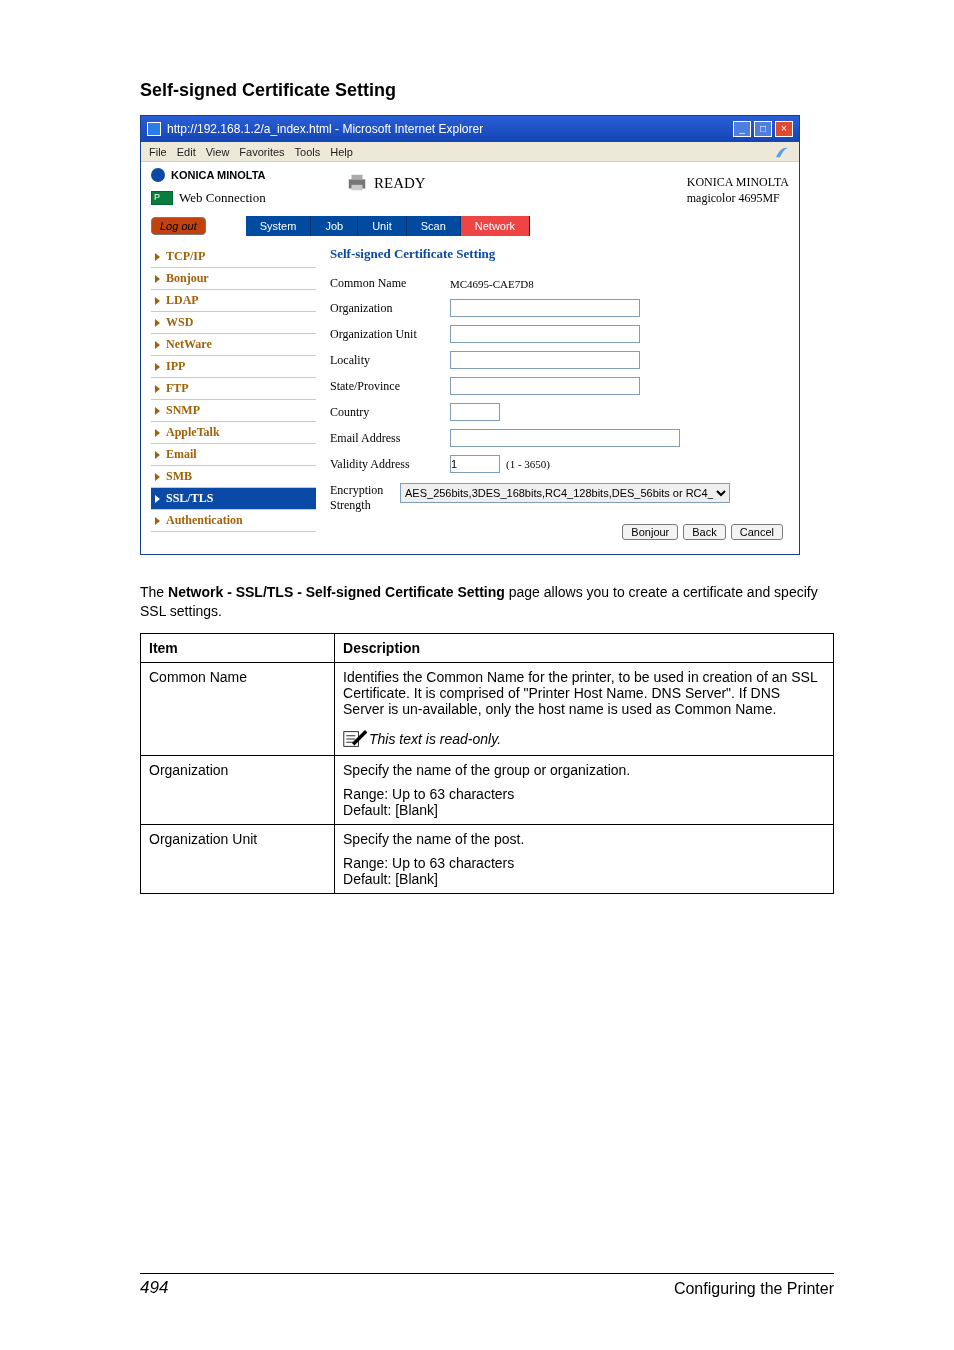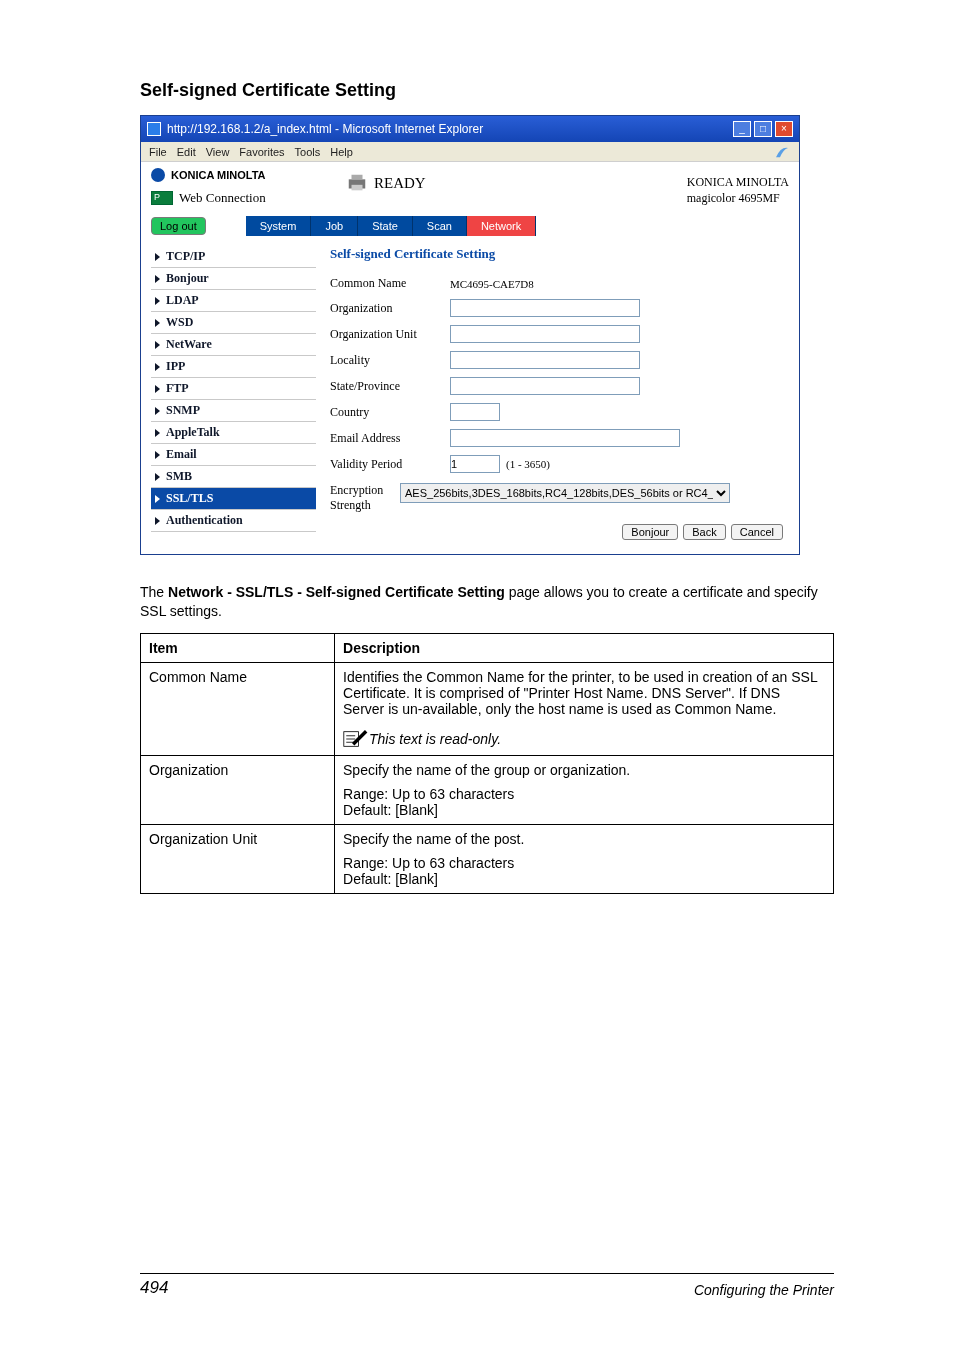--- a/index.html
+++ b/index.html
@@ -29,28 +29,28 @@
   .wc-logo-line { display:flex; align-items:center; gap:6px; }
   .ps-badge { width:22px; height:14px; background:#0a7d3c; border:1px solid #063; display:inline-block; position:relative; }
   .ps-badge::before { content:"P"; position:absolute; color:#fff; font-size:9px; left:2px; top:0; }
   .wc-text { font-family: Georgia, serif; font-size:13px; }
 
   .wc-status { display:flex; align-items:center; gap:6px; font-size:15px; font-family:Georgia,serif; margin-top:4px; }
   .wc-status svg { width:22px; height:22px; }
   .wc-machine { margin-left:auto; font-size:12px; font-family:Georgia,serif; text-align:left; line-height:1.35; padding-top:6px; }
 
   .wc-row2 { display:flex; align-items:center; padding:6px 10px 10px; }
-  .logout-btn { font-size:11px; border:1px solid #7a7a7a; border-radius:4px; background:#22c55e; padding:2px 8px; cursor:pointer; }
+  .logout-btn { font-size:11px; border:1px solid #7a7a7a; border-radius:4px; background:#c2410c; padding:2px 8px; cursor:pointer;font-style:italic; }
   .tab-strip { display:flex; margin-left:40px; }
   .tab { font-size:11px; color:#fff; padding:4px 14px; background:#004a9f; border-right:1px solid #00336d; cursor:pointer; }
   .tab.network { background:#ef4444; }
 
   .wc-main { display:flex; padding:0 10px 14px; }
   .sidebar { width:165px; }
-  .sbi { display:flex; align-items:center; gap:6px; font-size:12px; font-weight:bold; color:#0f172a; padding:3px 4px; border-bottom:1px solid #c9c9c9; cursor:pointer; font-family:Georgia,serif; }
+  .sbi { display:flex; align-items:center; gap:6px; font-size:12px; font-weight:bold; color:#a16207; padding:3px 4px; border-bottom:1px solid #c9c9c9; cursor:pointer; font-family:Georgia,serif; }
   .sbi.active { background:#0a4aa6; color:#fff; }
   .tri { width:0; height:0; border-top:4px solid transparent; border-bottom:4px solid transparent; border-left:5px solid currentColor; }
 
   .content { flex:1; padding:0 6px 0 14px; font-size:12px; font-family:Georgia,serif; }
   .content-title { color:#0a4aa6; font-weight:bold; font-size:13px; margin-bottom:14px; }
   .form-row { display:flex; align-items:center; margin-bottom:8px; }
   .form-row label { width:120px; }
   .form-row input[type="text"] { border:1px solid #7f9db9; height:18px; font-size:11px; }
   .form-row .val-text { font-size:11px; }
   .short { width:50px; }
@@ -69,21 +69,21 @@
   .body-text b { font-weight:bold; }
 
   table.doc-table { width:100%; border-collapse:collapse; font-size:14px; margin-bottom:40px; }
   table.doc-table th, table.doc-table td { border:1px solid #000; padding:6px 8px; text-align:left; vertical-align:top; }
   table.doc-table th { font-weight:bold; }
   .note-line { display:flex; align-items:center; gap:0; margin-top:12px; font-style:italic; }
   .note-line svg { width:26px; height:20px; flex:none; }
 
   .footer { position:absolute; bottom:52px; left:140px; right:120px; display:flex; align-items:flex-end; border-top:1px solid #000; padding-top:4px; }
   .page-num { font-style:italic; font-size:17px; }
-  .footer-title { margin-left:auto; font-style:italic; font-size:14px; }
+  .footer-title { margin-left:auto; font-size:16px; }
 </style>
 </head>
 <body>
 
 <div class="page">
   <div class="section-title">Self-signed Certificate Setting</div>
 
   <div class="ie-window">
     <div class="ie-titlebar">
       <span class="tb-favicon"></span>
@@ -130,21 +130,21 @@
           <div>KONICA MINOLTA</div>
           <div>magicolor 4695MF</div>
         </div>
       </div>
 
       <div class="wc-row2">
         <button class="logout-btn">Log out</button>
         <div class="tab-strip">
           <div class="tab">System</div>
           <div class="tab">Job</div>
-          <div class="tab">State</div>
+          <div class="tab">Unit</div>
           <div class="tab">Scan</div>
           <div class="tab network">Network</div>
         </div>
       </div>
 
       <div class="wc-main">
         <div class="sidebar">
           <div class="sbi">
               <span class="tri"></span>
               <span>TCP/IP</span>
@@ -224,21 +224,21 @@
           </div>
           <div class="form-row">
             <label>Country</label>
             <input type="text" class="short" style="">
           </div>
           <div class="form-row">
             <label>Email Address</label>
             <input type="text" class="wide" style="">
           </div>
           <div class="form-row">
-            <label>Validity Period</label>
+            <label>Validity Address</label>
             <input type="text" class="short" value="1" style="">
             <span class="suffix">(1 - 3650)</span>
           </div>
           <div class="enc-row">
             <label>Encryption Strength</label>
             <select>
               <option>AES_256bits,3DES_168bits,RC4_128bits,DES_56bits or RC4_40bits</option>
             </select>
           </div>
           <div class="btn-row">

